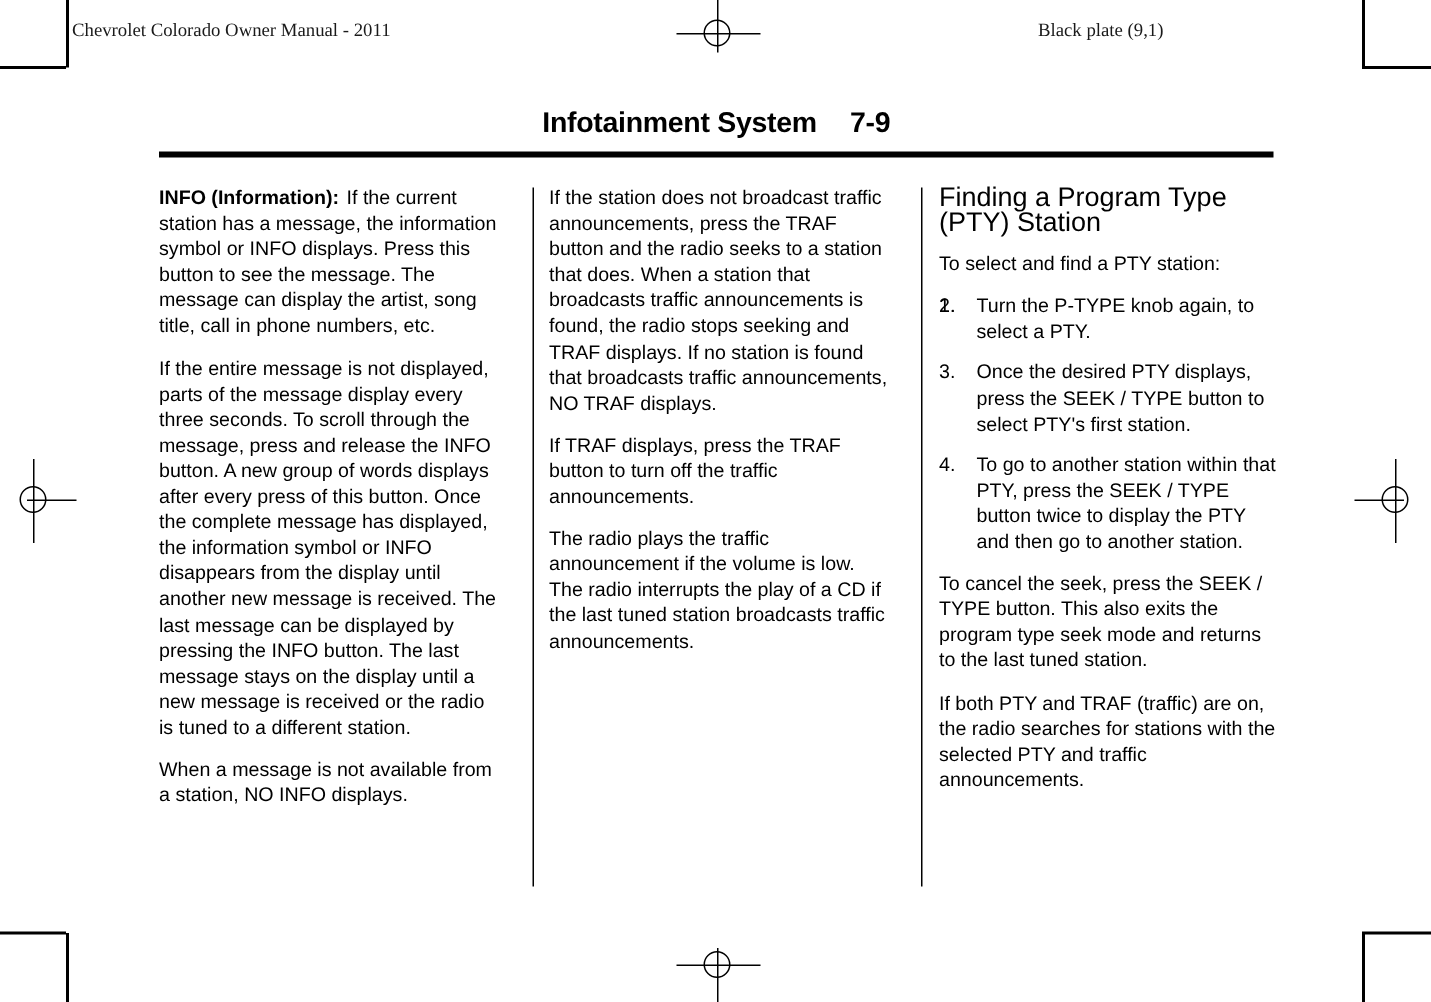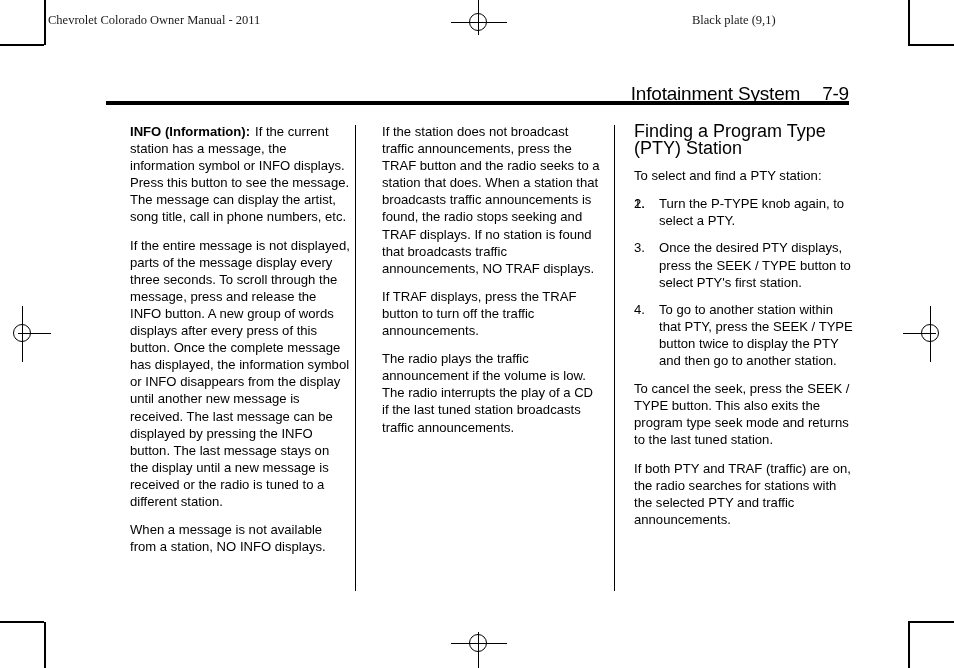--- a/index.html
+++ b/index.html
@@ -84,25 +84,25 @@
     color: #1a1a1a;
     white-space: nowrap;
   }
   .slug-left  { left: 48px; }
   .slug-right { left: 692px; }
 
   
   .running-head {
     position: absolute;
     left: 106px;
-    top: 83px;
+    top: 72px;
     width: 743px;
-    text-align: right;
+    text-align: center;
     font-size: 19px;
-    font-weight: normal;
+    font-weight: bold;
     letter-spacing: -0.2px;
     white-space: nowrap;
   }
   .running-head .page-no {
     display: inline-block;
     margin-left: 22px;
   }
   .head-rule {
     position: absolute;
     left: 106px;
@@ -117,21 +117,20 @@
     position: absolute;
     left: 106px;
     top: 123px;
     width: 748px;
     height: 470px;
     display: flex;
   }
   .col {
     width: 228px;
     position: relative;
-    margin-left: 24px;
   }
   .col + .col { margin-left: 32px; }
   .col-rule {
     position: absolute;
     top: 2px;
     width: 1px;
     height: 466px;
     background: #000;
   }
   .rule-1 { left: 249px; }

